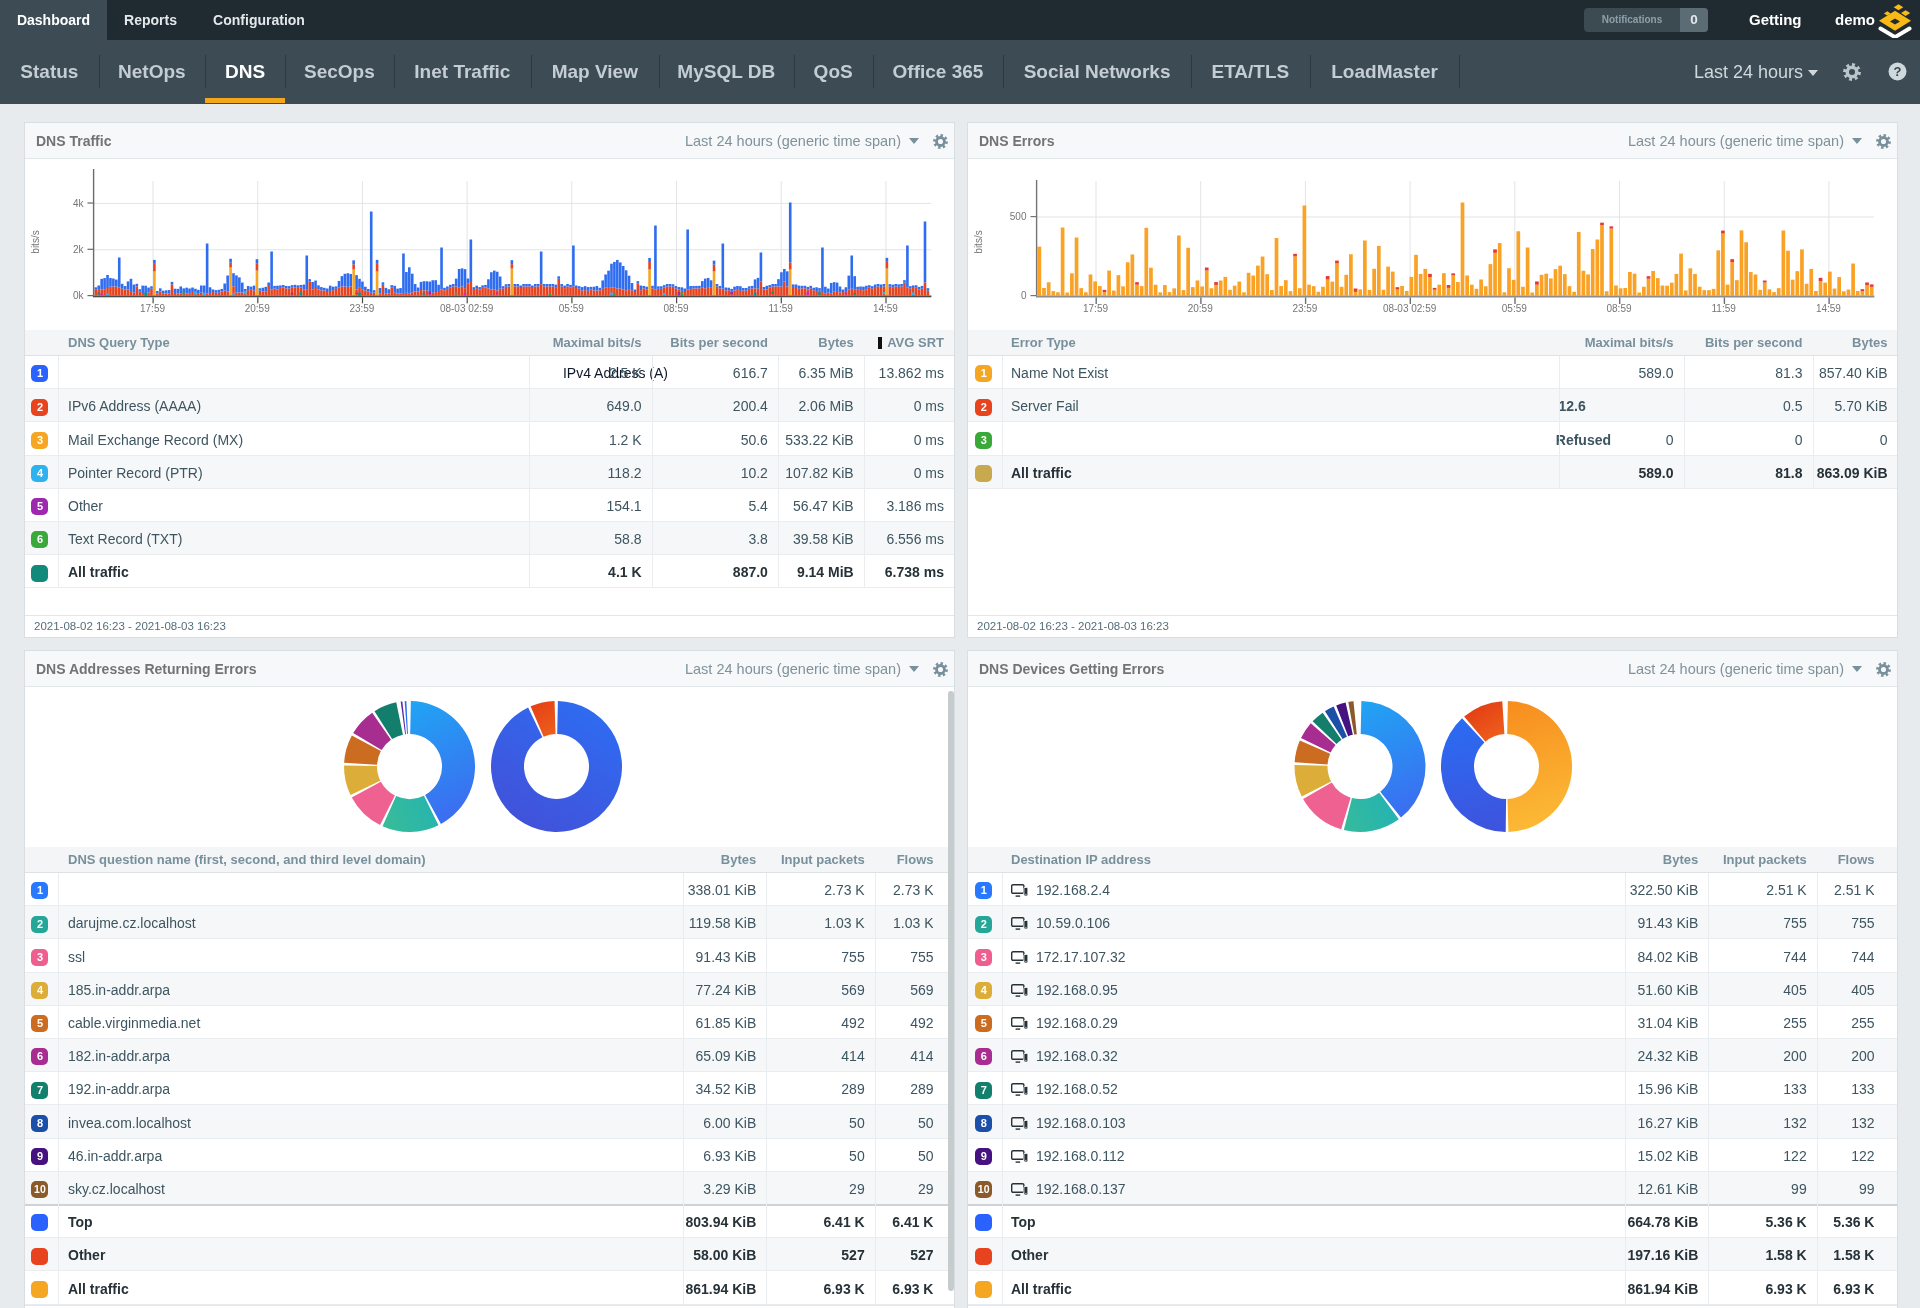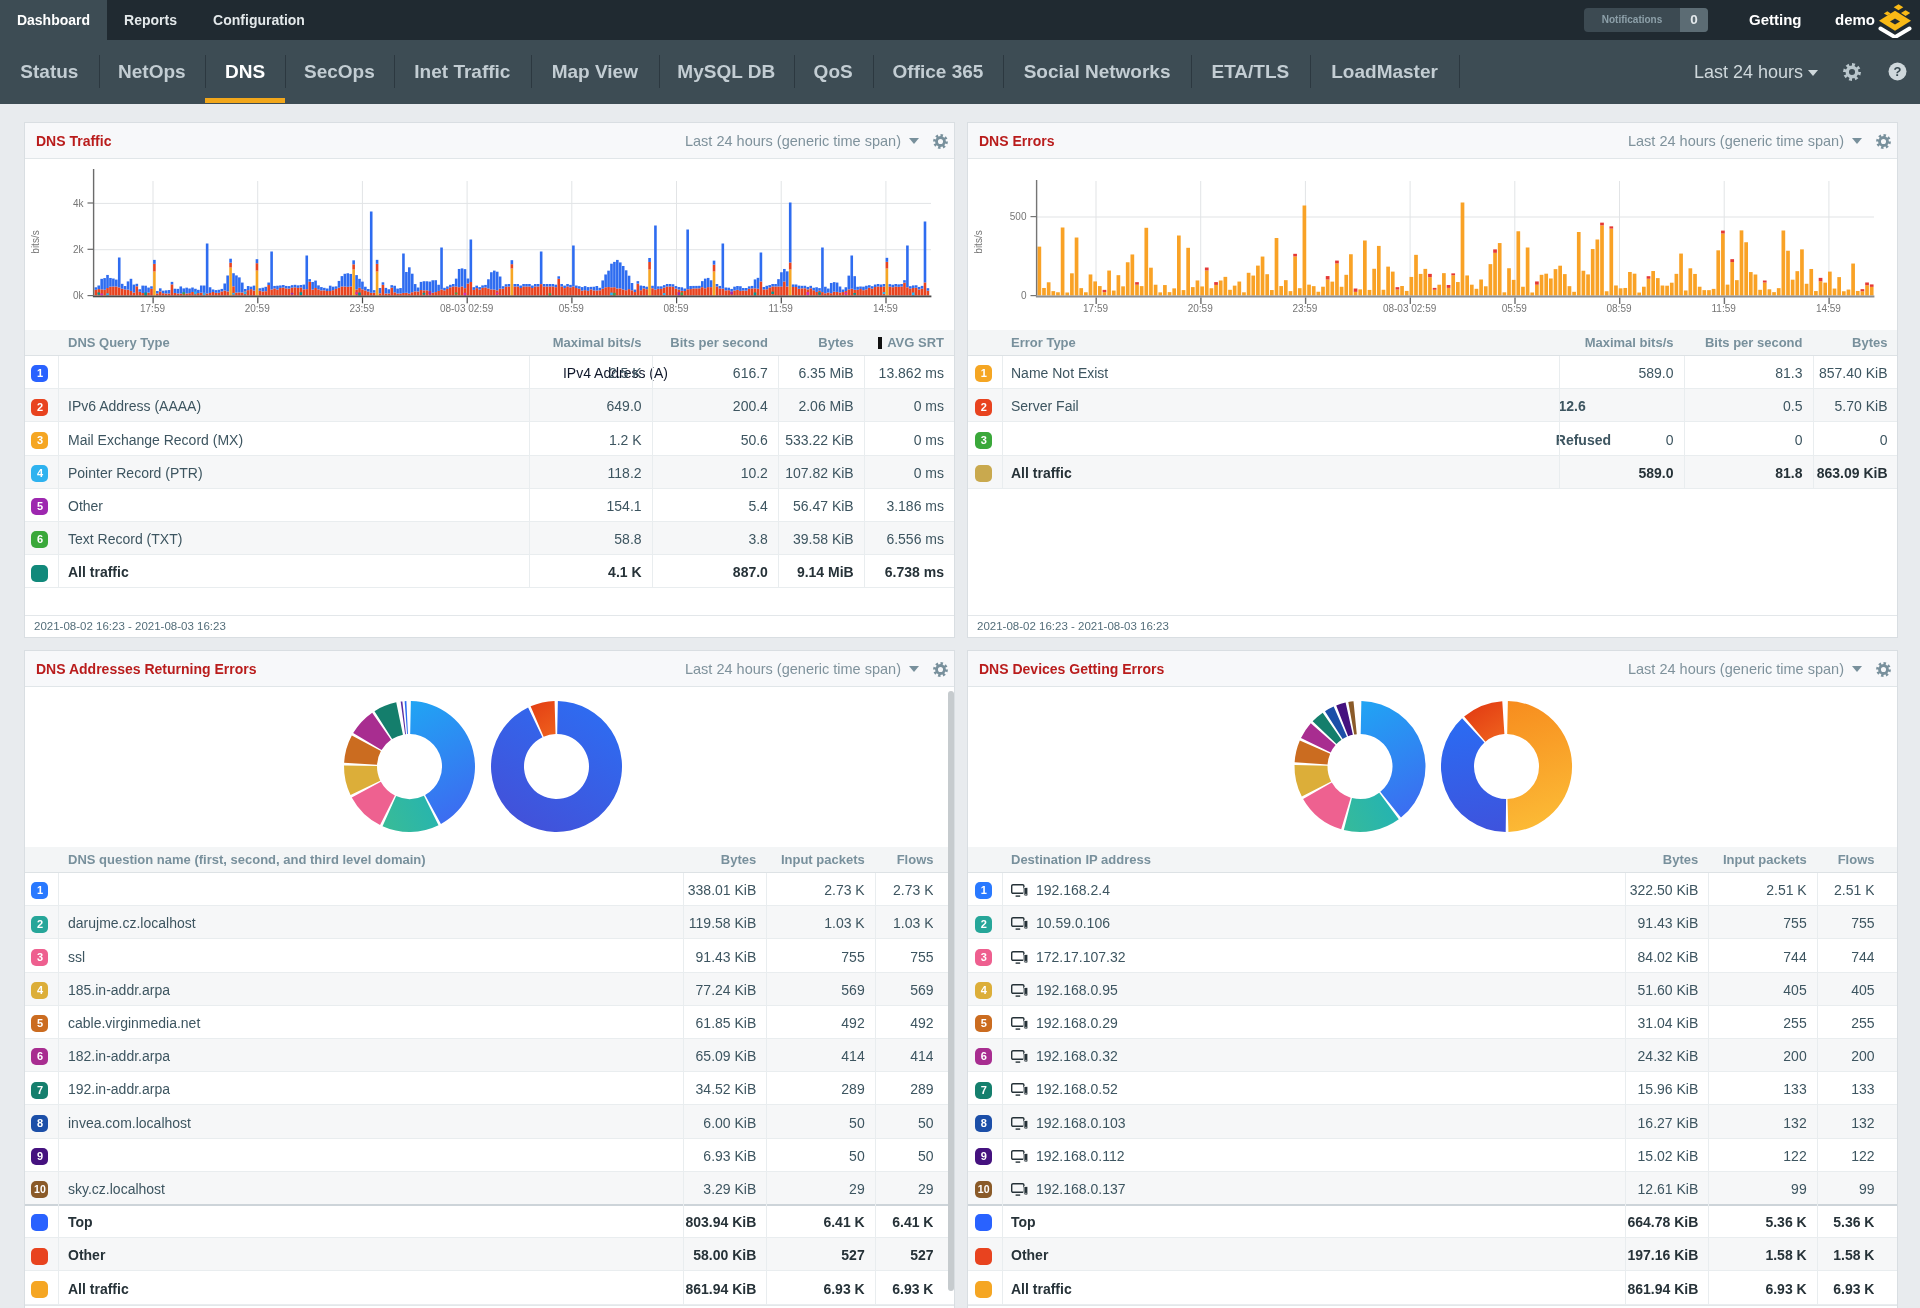--- a/index.html
+++ b/index.html
@@ -2,21 +2,21 @@
 <html><head><meta charset="utf-8"><style>
 *{margin:0;padding:0;box-sizing:border-box}
 body{width:1920px;height:1308px;overflow:hidden;background:#e8ebee;font-family:"Liberation Sans",sans-serif;position:relative}
 #topbar{position:absolute;left:0;top:0;width:1920px;height:40px;background:#202a31}
 #navbar{position:absolute;left:0;top:40px;width:1920px;height:64px;background:#3d4c54}
 .toptab{position:absolute;top:0;height:40px;line-height:40px;text-align:center;color:#e3e8ea;font-weight:bold;font-size:14px}
 .navtab{position:absolute;top:0;height:64px;line-height:64px;text-align:center;color:#c3cdd3;font-weight:bold;font-size:19px}
 .navsep{position:absolute;top:15px;height:33px;width:1px;background:#2c3840}
 .panel{position:absolute;background:#fff;border:1px solid #d9dee2}
 .phead{position:absolute;left:0;top:0;width:100%;height:36px;background:#f7f8fa;border-bottom:1px solid #e1e6e9;line-height:36px}
-.ptitle{font-size:14px;font-weight:bold;color:#b91c1c;margin-left:11px}
+.ptitle{font-size:14px;font-weight:bold;color:#737373;margin-left:11px}
 .pright{position:absolute;right:5px;top:0;font-size:14.5px;color:#7f929c}
 .th{position:absolute;font-size:13px;font-weight:bold;color:#78909c;overflow:hidden;white-space:nowrap}
 .td{position:absolute;font-size:14px;color:#374b55;overflow:hidden;white-space:nowrap}
 .bdg{position:absolute;width:17px;height:17px;border-radius:5px;color:#fff;font-weight:bold;text-align:center;line-height:17px}
 .chart{position:absolute;left:0;top:36px}
 .dsvg{position:absolute;left:0;top:36px}
 .axl{font-family:"Liberation Sans",sans-serif;font-size:10px;fill:#757575}
 .pfoot{position:absolute;left:0;width:100%;border-top:1px solid #e3e7ea;font-size:11.5px;color:#546e7a;line-height:21px;padding-left:9px}
 </style></head>
 <body>
@@ -1168,20 +1168,21 @@
     <div class="td" style="left:741.3px;top:422.4px;width:98.40000000000009px;line-height:33.2px;text-align:right;font-weight:normal;color:#3d5560">289</div>
     <div class="td" style="left:849.7px;top:422.4px;width:58.799999999999955px;line-height:33.2px;text-align:right;font-weight:normal;color:#3d5560">289</div>
     <div style="position:absolute;left:0px;top:454.4px;width:929px;height:33.2px;background:#f6f7f8;border-bottom:1px solid #e9edef"></div>
     <div class="bdg" style="left:6.449999999999999px;top:463.79999999999995px;background:#1c4fa8;font-size:11px">8</div>
     <div class="td" style="left:43px;top:455.6px;width:600px;line-height:33.2px;text-align:left;font-weight:normal;color:#3d5560">invea.com.localhost</div>
     <div class="td" style="left:657.6px;top:455.6px;width:73.69999999999993px;line-height:33.2px;text-align:right;font-weight:normal;color:#3d5560">6.00 KiB</div>
     <div class="td" style="left:741.3px;top:455.6px;width:98.40000000000009px;line-height:33.2px;text-align:right;font-weight:normal;color:#3d5560">50</div>
     <div class="td" style="left:849.7px;top:455.6px;width:58.799999999999955px;line-height:33.2px;text-align:right;font-weight:normal;color:#3d5560">50</div>
     <div style="position:absolute;left:0px;top:487.6px;width:929px;height:33.2px;background:#ffffff;border-bottom:1px solid #e9edef"></div>
     <div class="bdg" style="left:6.449999999999999px;top:496.99999999999994px;background:#45127f;font-size:11px">9</div>
+    <div class="td" style="left:43px;top:488.8px;width:600px;line-height:33.2px;text-align:left;font-weight:normal;color:#3d5560">46.in-addr.arpa</div>
     <div class="td" style="left:657.6px;top:488.8px;width:73.69999999999993px;line-height:33.2px;text-align:right;font-weight:normal;color:#3d5560">6.93 KiB</div>
     <div class="td" style="left:741.3px;top:488.8px;width:98.40000000000009px;line-height:33.2px;text-align:right;font-weight:normal;color:#3d5560">50</div>
     <div class="td" style="left:849.7px;top:488.8px;width:58.799999999999955px;line-height:33.2px;text-align:right;font-weight:normal;color:#3d5560">50</div>
     <div style="position:absolute;left:0px;top:520.8px;width:929px;height:33.2px;background:#f6f7f8;border-bottom:1px solid #e9edef"></div>
     <div class="bdg" style="left:6.449999999999999px;top:530.1999999999999px;background:#8a5a28;font-size:10.5px">10</div>
     <div class="td" style="left:43px;top:522.0px;width:600px;line-height:33.2px;text-align:left;font-weight:normal;color:#3d5560">sky.cz.localhost</div>
     <div class="td" style="left:657.6px;top:522.0px;width:73.69999999999993px;line-height:33.2px;text-align:right;font-weight:normal;color:#3d5560">3.29 KiB</div>
     <div class="td" style="left:741.3px;top:522.0px;width:98.40000000000009px;line-height:33.2px;text-align:right;font-weight:normal;color:#3d5560">29</div>
     <div class="td" style="left:849.7px;top:522.0px;width:58.799999999999955px;line-height:33.2px;text-align:right;font-weight:normal;color:#3d5560">29</div>
     <div style="position:absolute;left:0px;top:554.0px;width:929px;height:33.2px;background:#ffffff;border-bottom:1px solid #e9edef"></div>

